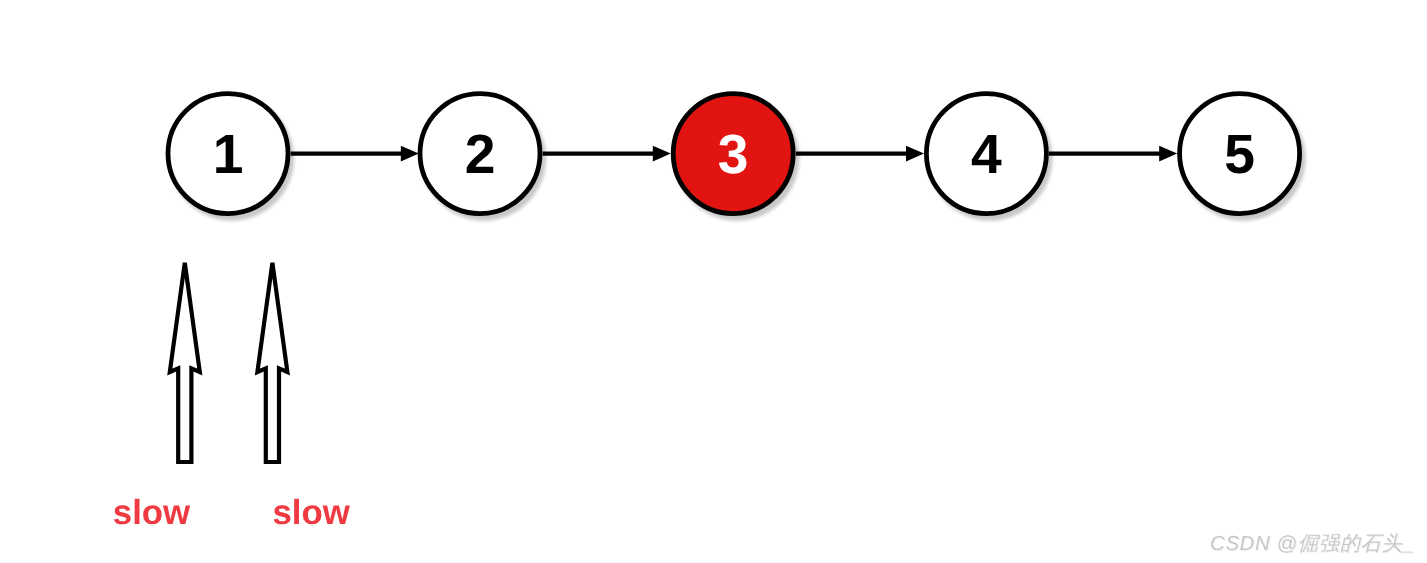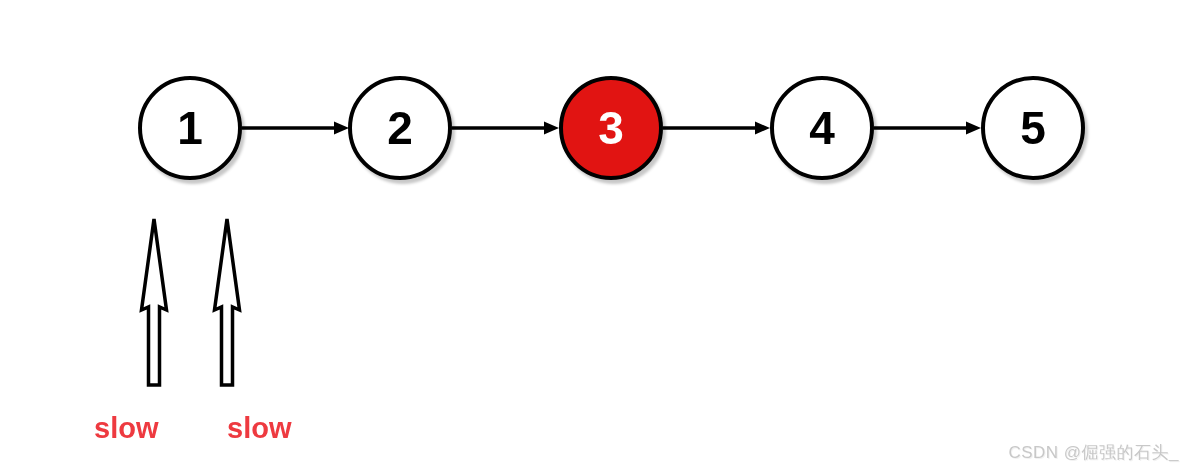--- a/index.html
+++ b/index.html
@@ -79,20 +79,21 @@
   .label-fast { left: 227px; }
 
   .watermark {
     position: absolute;
     right: 10px;
     bottom: 5px;
     font-size: 17px;
     color: #c8c8c8;
     letter-spacing: 0.5px;
     text-shadow: 1px 1px 0 #f2f2f2;
+    font-style: italic;
   }
 </style>
 </head>
 <body>
 
 <div class="canvas">
 
   <div class="node node-1">
     <span>1</span>
   </div>

